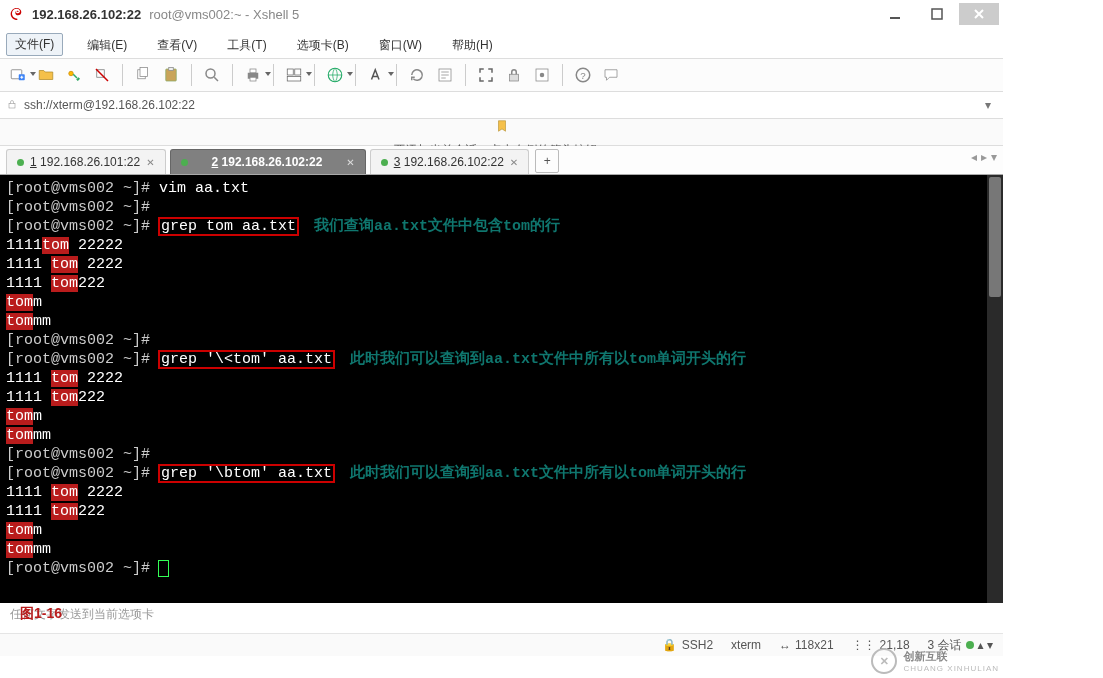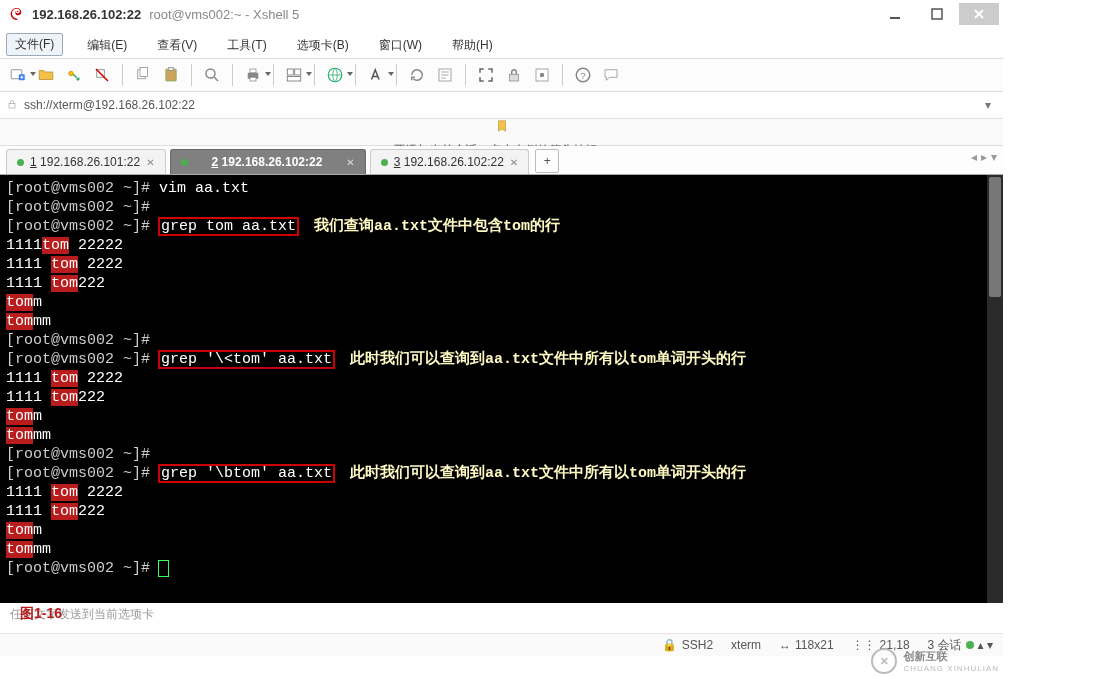--- a/index.html
+++ b/index.html
@@ -171,21 +171,21 @@
     position:absolute; left:2px; right:2px; top:2px; height:120px;
     background:#777; border-radius:2px;
   }
   .tw { color:#fff;}
   .hl { color:#fff; background:#b91c1c;}
   .boxed {
     outline:2px solid #c00;
     outline-offset:-1px;
     padding:0 2px;
   }
-  .note { color:#fef9c3; font-weight:bold; margin-left:16px;}
+  .note { color:#0f766e; font-weight:bold; margin-left:16px;}
   .cursor {
     display:inline-block; width:9px; height:15px;
     outline:1px solid #3f5;
     vertical-align:middle;
     background:#000;
   }
 
   .under-hint {
     height: 24px;
     padding: 3px 10px;

